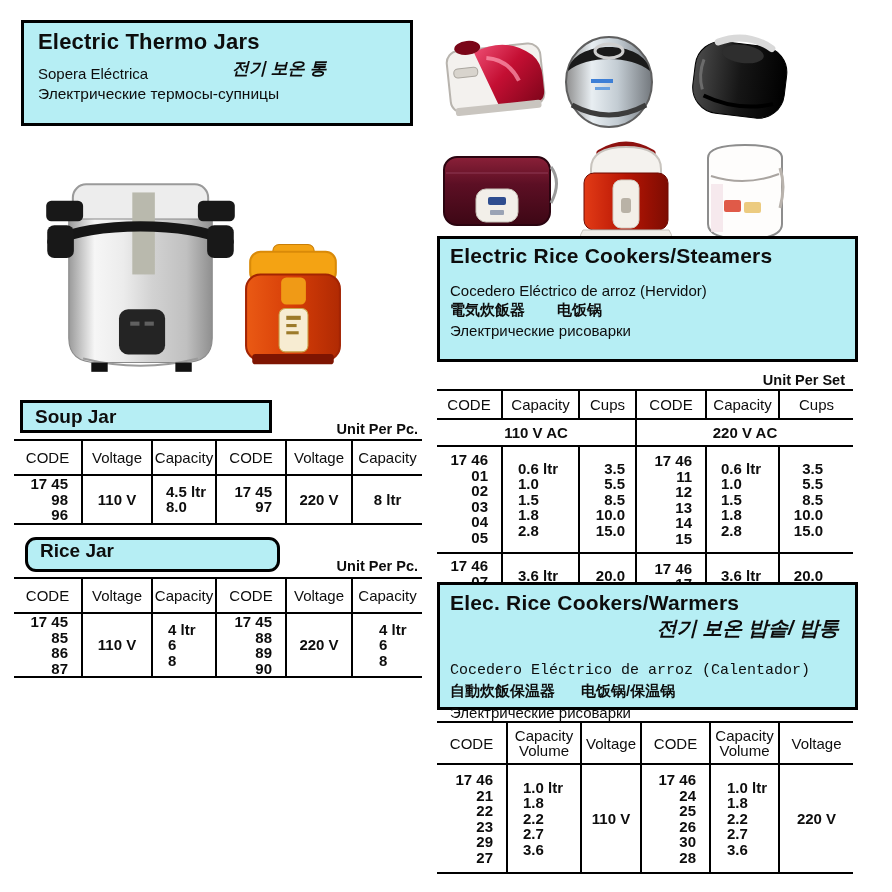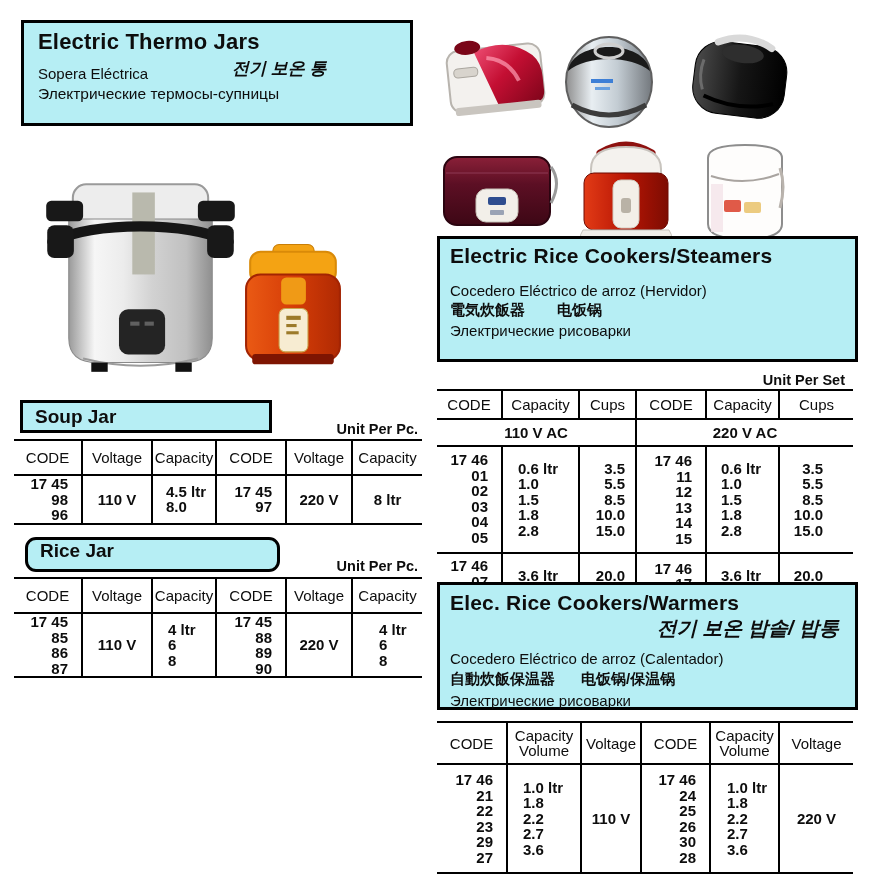--- a/index.html
+++ b/index.html
@@ -379,21 +379,21 @@
       <div>20.0</div>
       <div>22.0</div>
     </td>
   </tr>
 </tbody>
   </table>
 
 <div class="hbox" style="left:437px;top:582px;width:421px;height:128px;padding:6px 10px 0 10px;">
   <div class="title" style="font-size:21px;">Elec. Rice Cookers/Warmers</div>
   <div class="ko-big" style="text-align:right;padding-right:6px;">전기 보온 밥솥/ 밥통</div>
-  <div class="sub" style="margin-top:8px;">Cocedero Eléctrico de arroz (Calentador)</div>
+  <div class="sub" style="margin-top:20px;font-family:Liberation Mono, monospace;">Cocedero Eléctrico de arroz (Calentador)</div>
   <div class="sub cjk" style="margin-top:3px;">
     <span>自動炊飯保温器</span><span style="margin-left:26px;">电饭锅/保温锅</span>
   </div>
   <div class="sub" style="margin-top:3px;">Электрические рисоварки</div>
 </div>
 
 <table class="cat" style="left:437px;top:721px;width:416px;">
   <colgroup>
       <col style="width:70px">
       <col style="width:74px">

